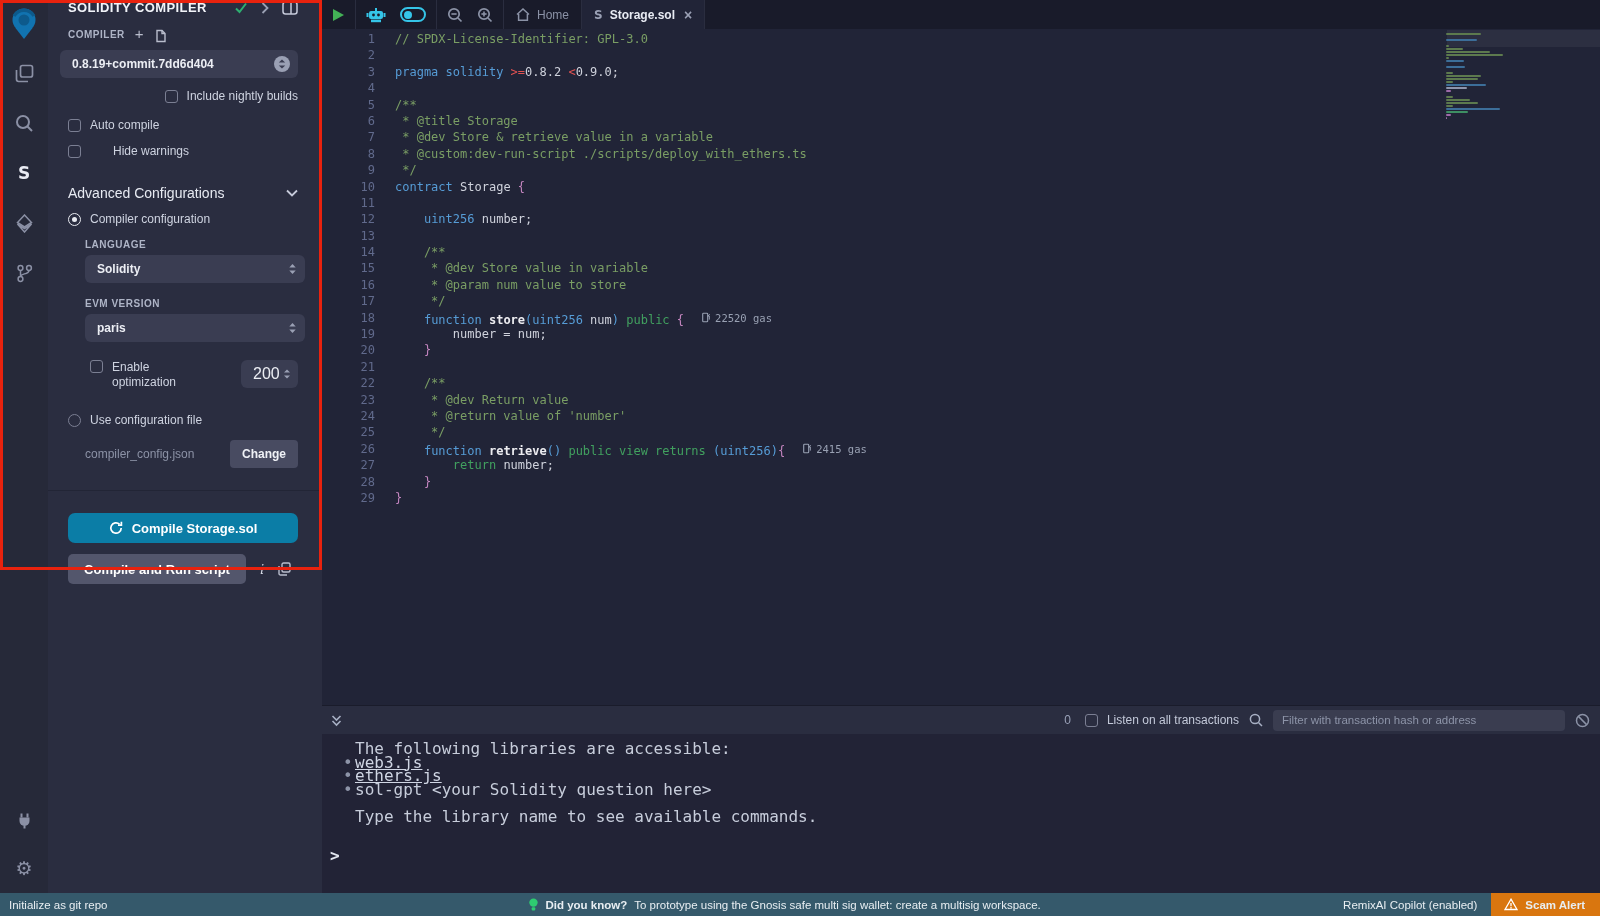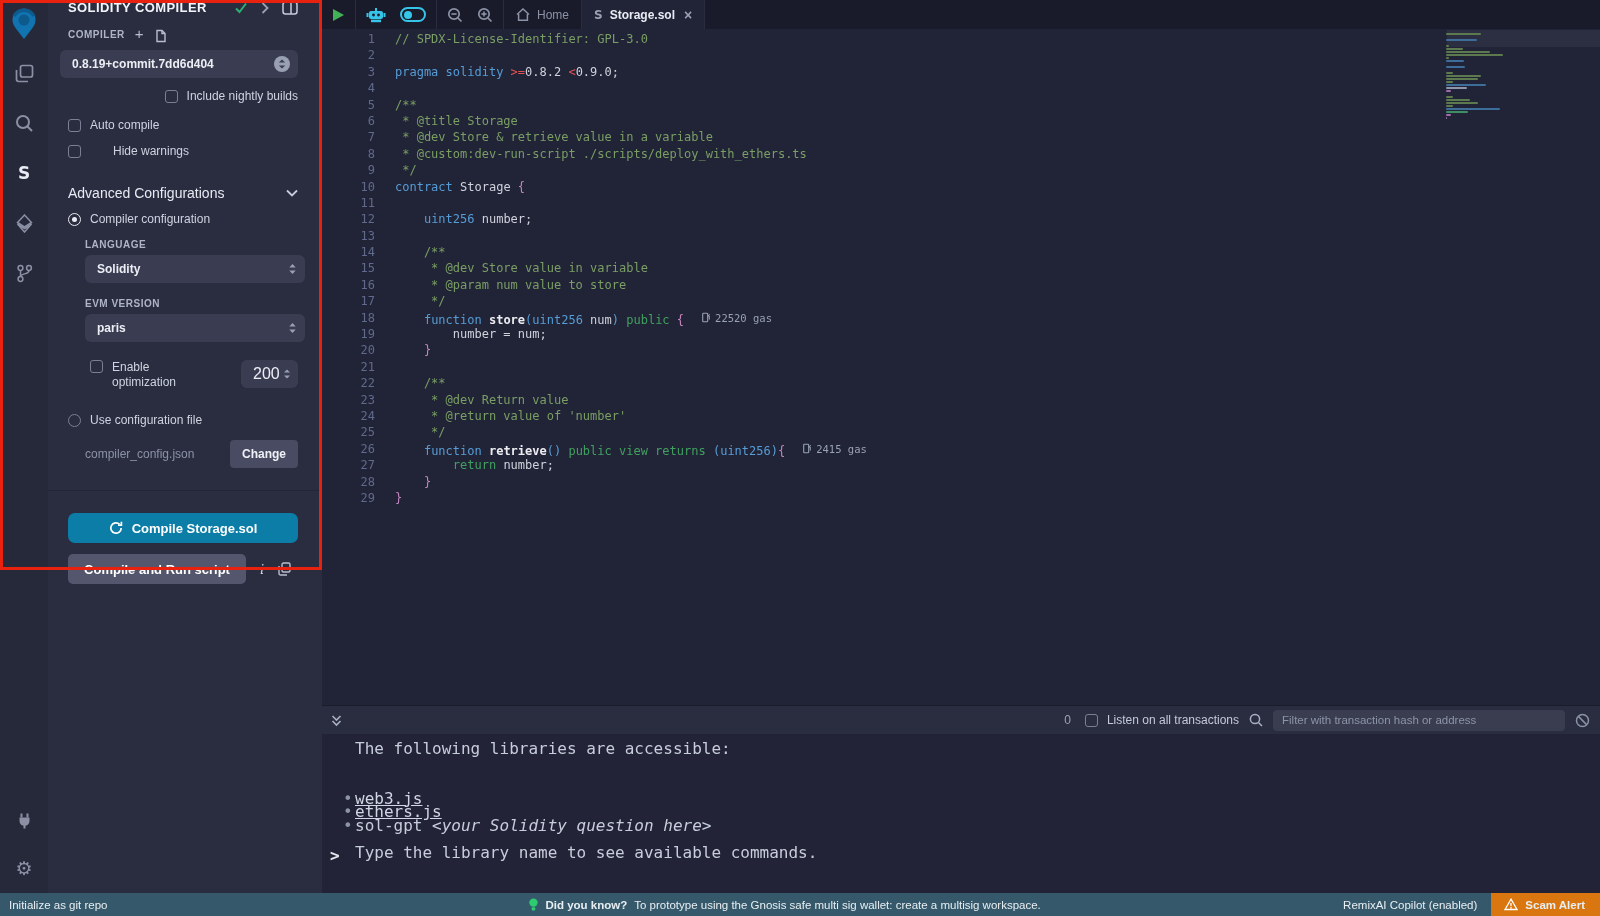--- a/index.html
+++ b/index.html
@@ -104,25 +104,25 @@
   .term-bar { height:28px; background:#2a2d40; display:flex; align-items:center; padding:0 10px 0 8px; flex:none; }
   .term-right { margin-left:auto; display:flex; align-items:center; gap:10px; }
   .term-zero { font-size:12px; color:#9aa2b8; margin-right:4px; }
   .term-chk-lbl { font-size:12px; color:#c3c9d9; }
   .filter-input { width:292px; height:21px; background:#3a3d50; border:none; border-radius:4px; padding:0 9px;
                   color:#dfe3ee; font-size:11.5px; font-family:"Liberation Sans", sans-serif; }
   .filter-input::placeholder { color:#8d94a8; }
   .term-body { flex:1; background:#222336; font-family:"DejaVu Sans Mono", monospace; font-size:16px;
                color:#c7cddb; padding:8px 0 0 8px; position:relative; }
   .term-intro { margin-left:25px; line-height:13.6px; }
-  .libs { list-style:none; margin-left:13px;margin-top:36px; }
+  .libs { list-style:none; margin-left:13px; }
   .libs li { position:relative; padding-left:12px; line-height:13.6px; }
   .libs li::before { content:"\2022"; position:absolute; left:0; color:#8d94a8; }
   .lib-link { text-decoration:underline; color:#d0d6e4; cursor:pointer; }
-  .lib-suffix { font-style:italic; }
+  .lib-suffix { }
   .term-hint { margin-left:25px; margin-top:14px; line-height:13.6px; }
   .term-prompt { position:absolute; left:8px; bottom:28px; color:#e3e7f0; font-weight:bold; }
 
   
   .statusbar { position:absolute; left:0; right:0; bottom:0; height:23px; background:#35596b; z-index:20;
                display:flex; align-items:center; color:#e8eef2; font-size:11.5px; }
   .sb-left { margin-left:9px; }
   .sb-center { position:absolute; left:50%; transform:translateX(-53%); display:flex; align-items:center; gap:7px; white-space:nowrap; }
   .sb-right { margin-left:auto; display:flex; align-items:center; height:100%; }
   .sb-copilot { margin-right:14px; }

